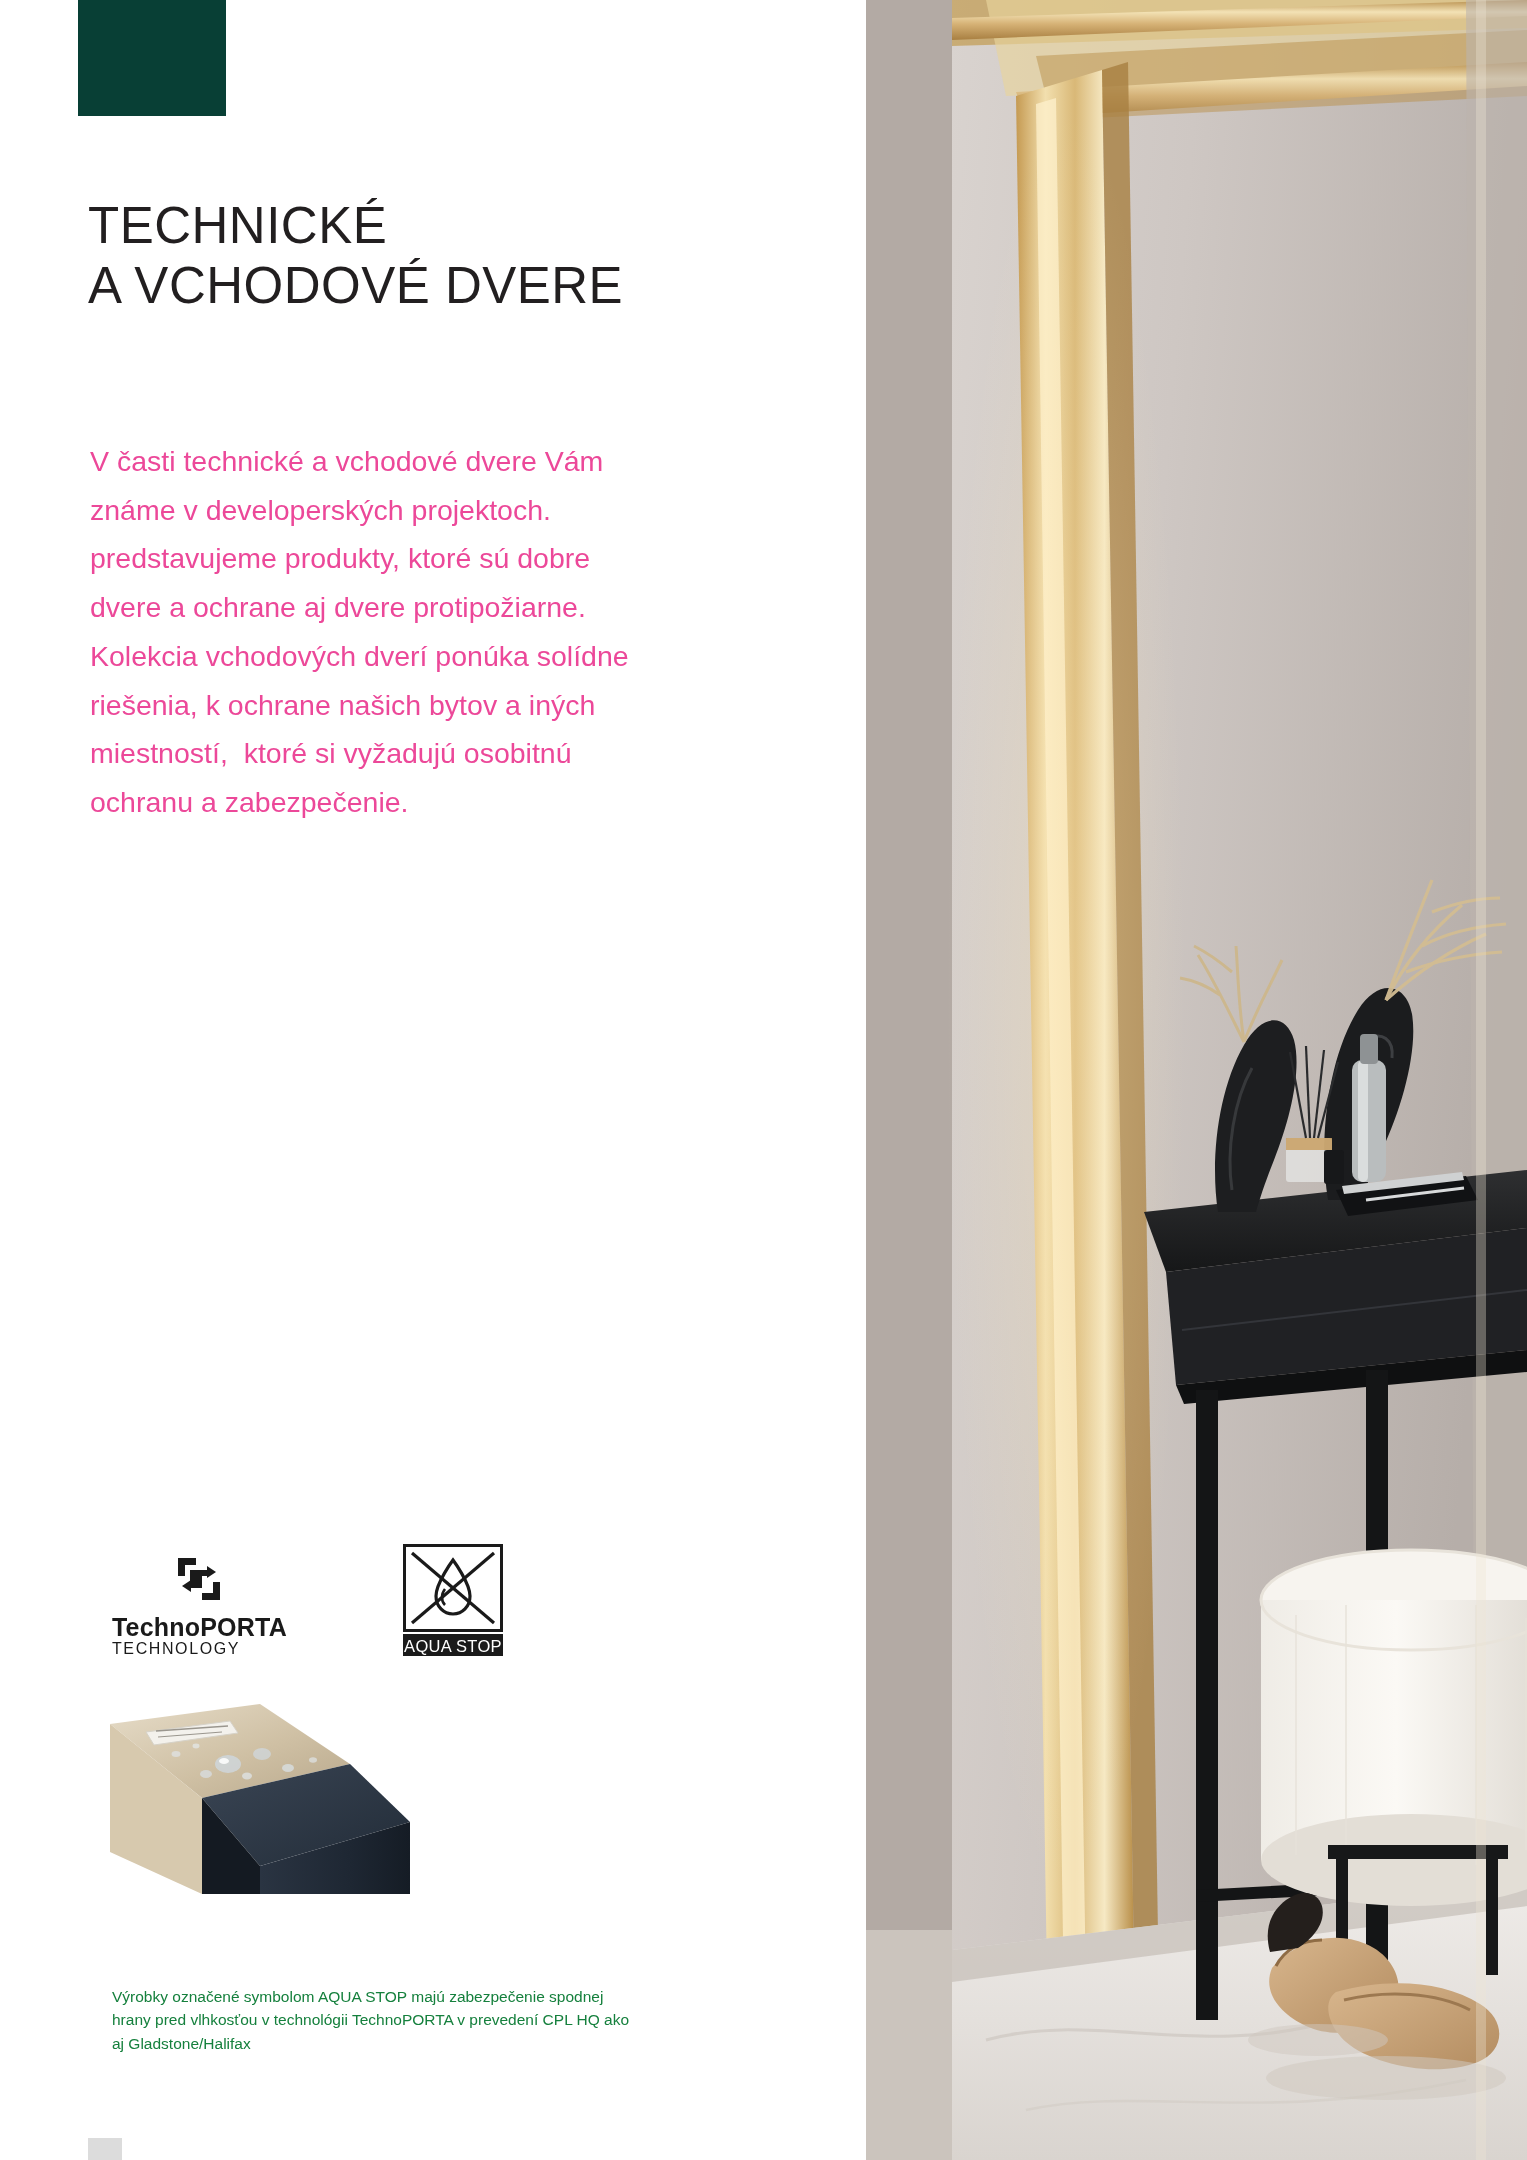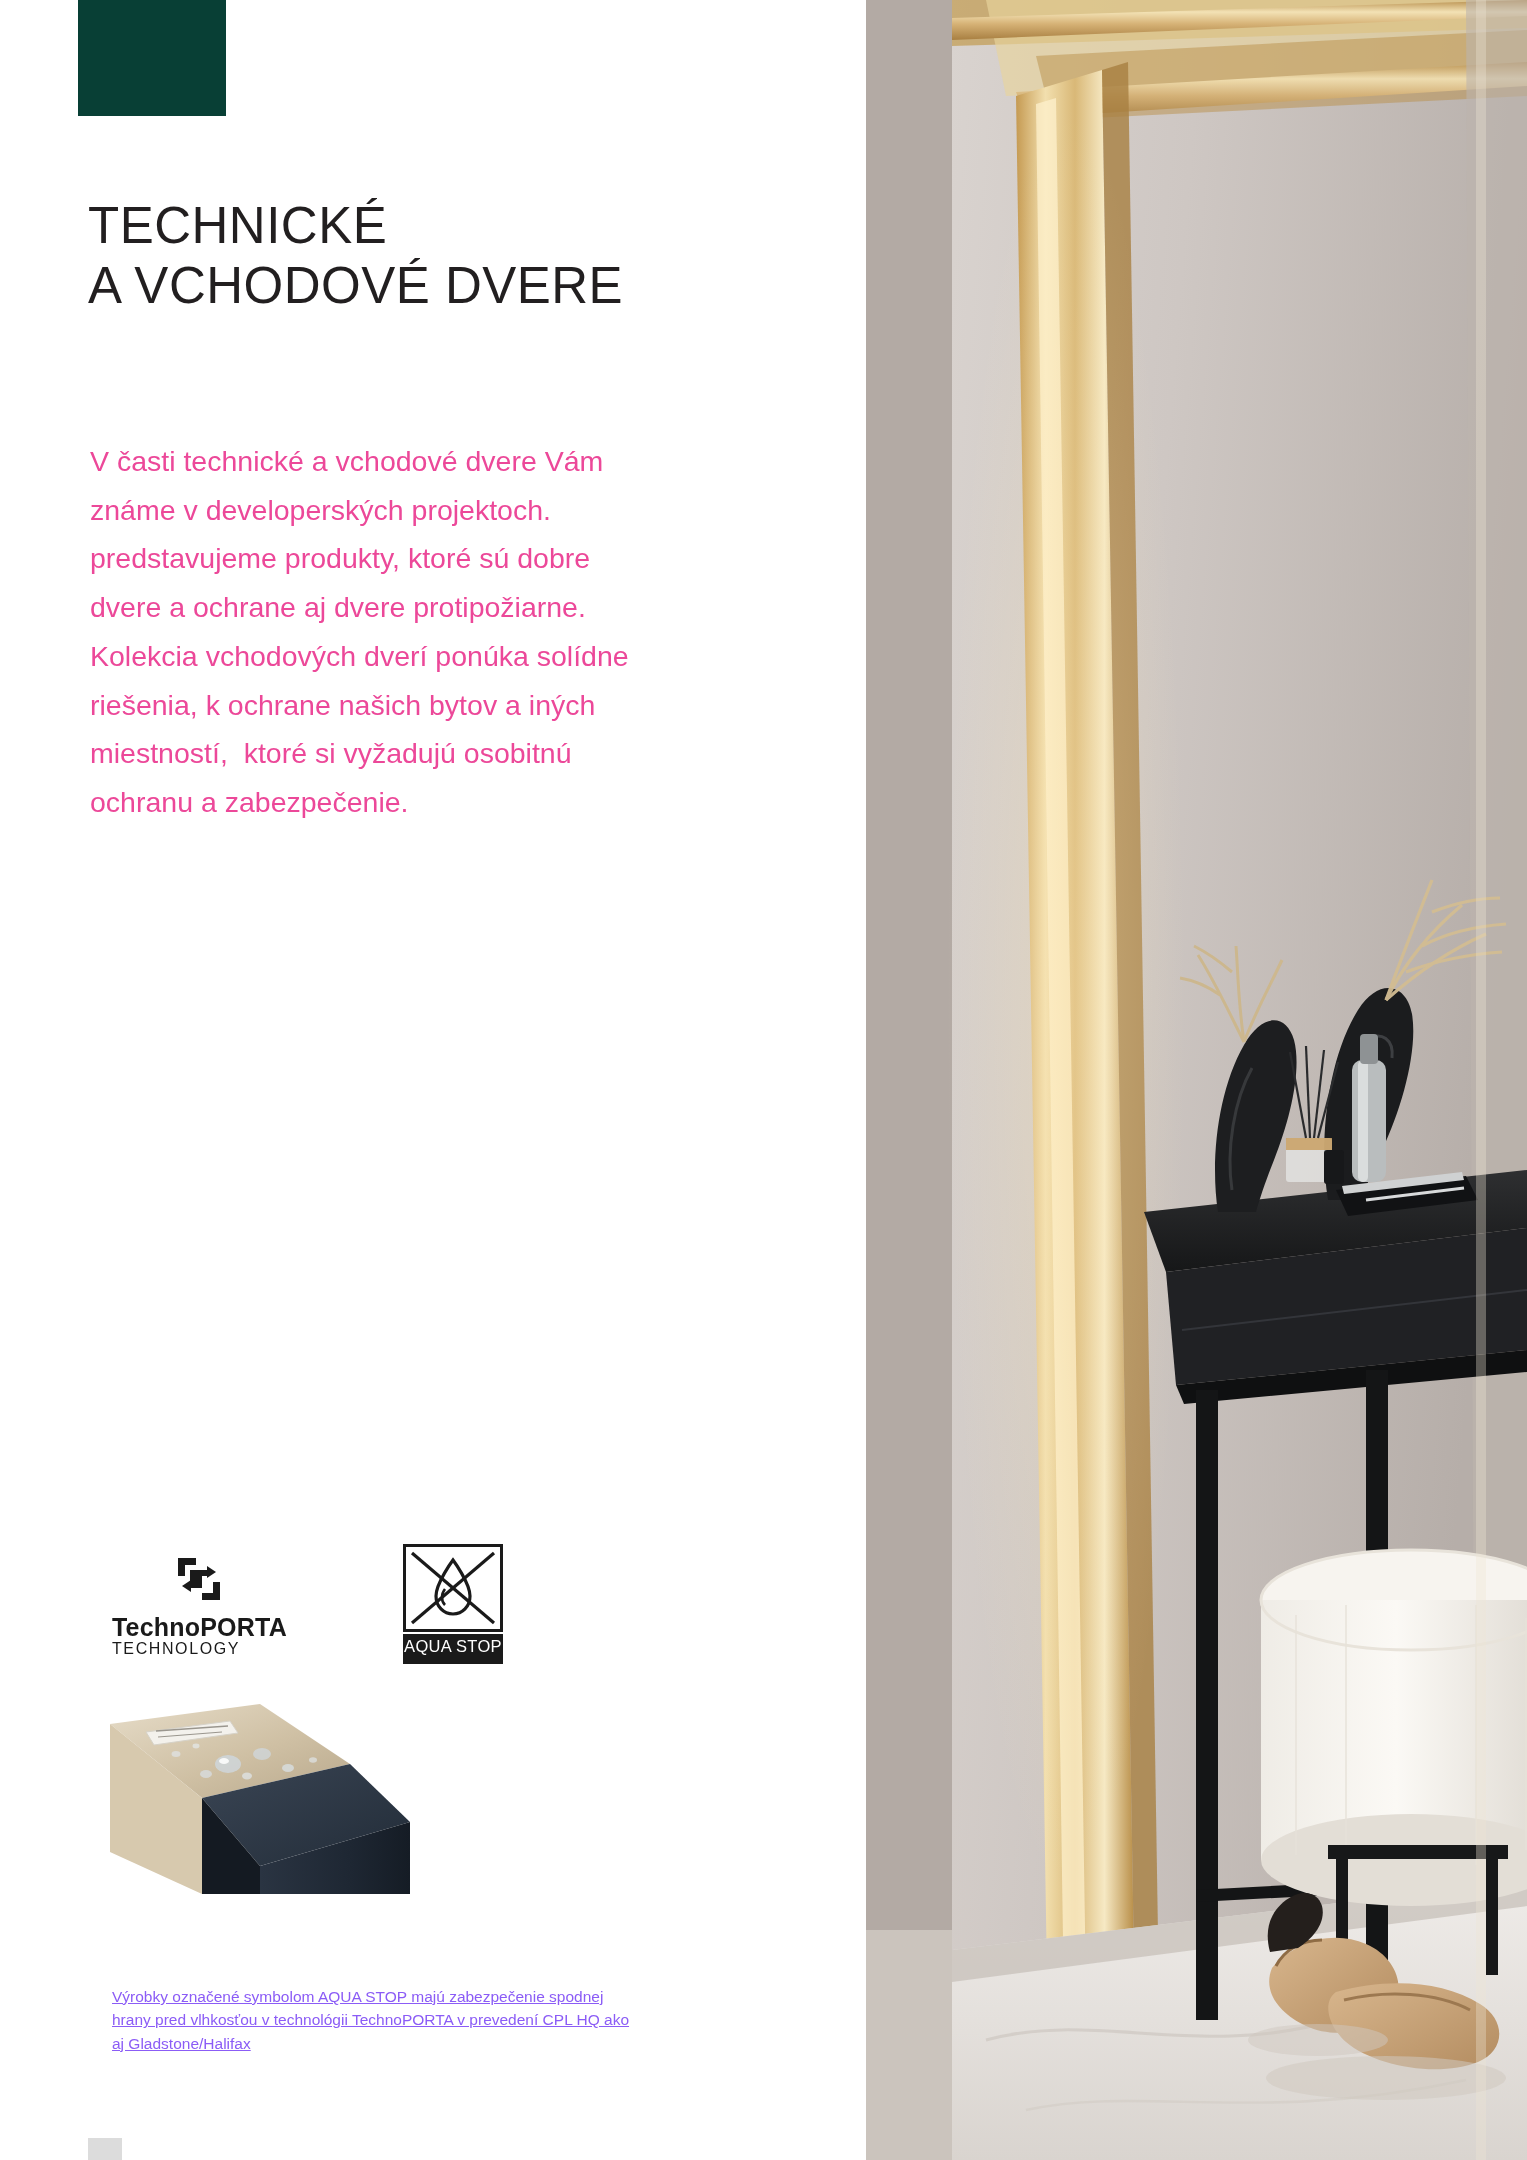--- a/index.html
+++ b/index.html
@@ -113,21 +113,21 @@
   }
   .aqua-label {
     width: 100px;
     box-sizing: border-box;
     background: #1a1a1a;
     color: #ffffff;
     font-size: 16.5px;
     font-weight: 400;
     letter-spacing: 0.3px;
     text-align: center;
-    padding: 3px 0 8px 0;
+    padding: 3px 0 0 0;
     margin-top: 2px;
   }
 
   
   .door-photo {
     position: absolute;
     left: 110px;
     top: 1702px;
     width: 320px;
     height: 192px;
@@ -138,22 +138,21 @@
     inset: 0;
   }
 
   .caption {
     position: absolute;
     left: 112px;
     top: 1985px;
     width: 600px;
     font-size: 15.5px;
     line-height: 1.5;
-    color: #8b5cf6;
-    text-decoration: underline;
+    color: #15803d;
   }
   .caption .ln { display: block; }
 
   .corner-mark {
     position: absolute;
     left: 88px;
     top: 2138px;
     width: 34px;
     height: 26px;
     background: #dcdcdc;

